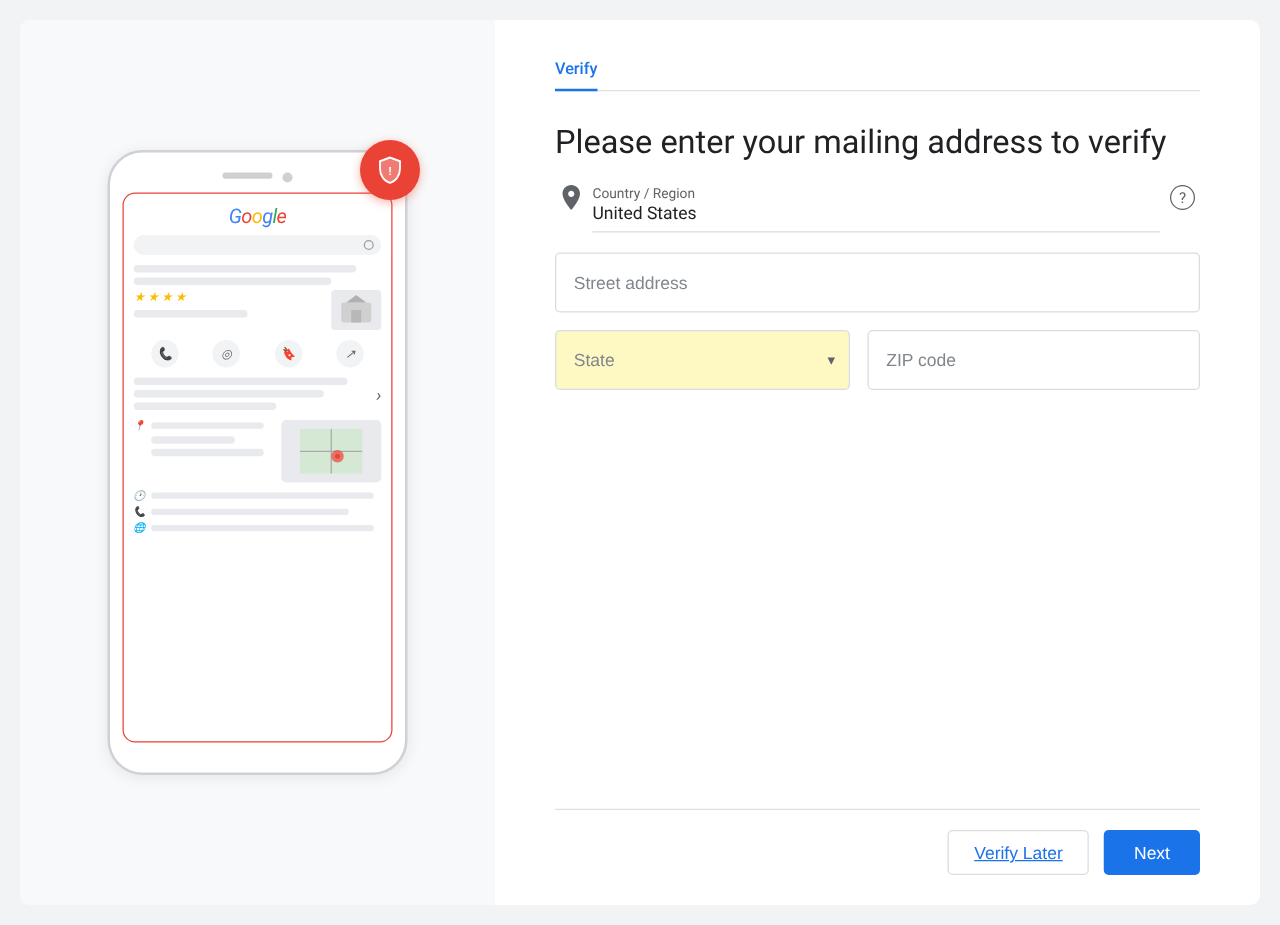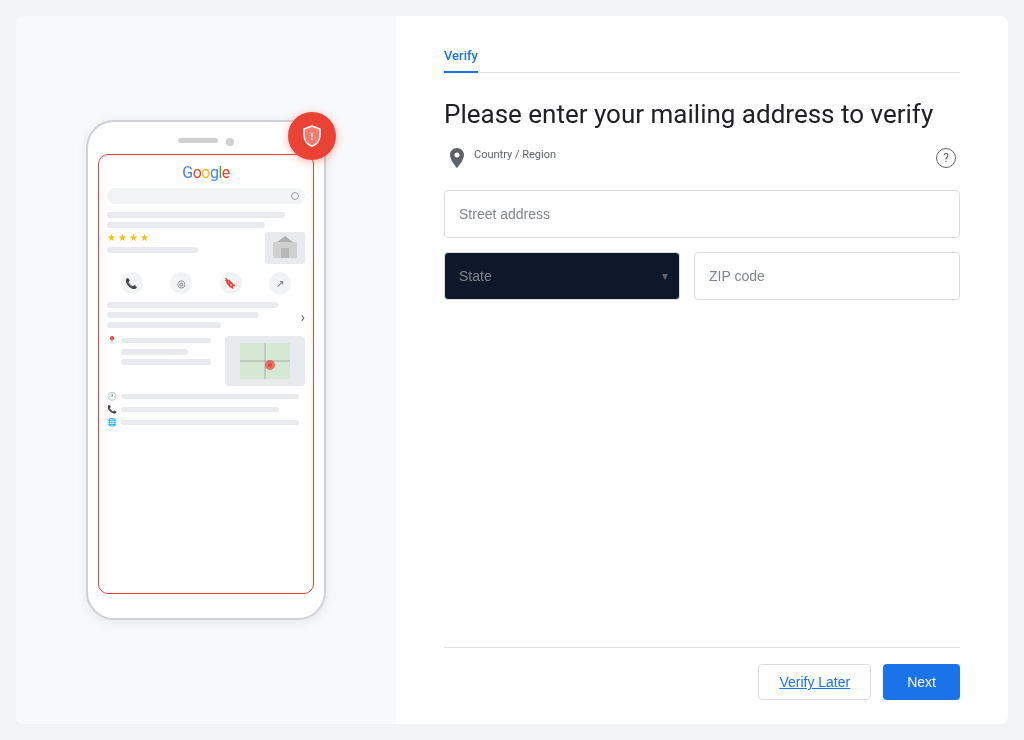--- a/index.html
+++ b/index.html
@@ -65,20 +65,21 @@
       border-radius: 50%;
     }
 
     .phone-content {
       background: #fff;
       border: 1.5px solid #ea4335;
       border-radius: 10px;
       height: 440px;
       overflow: hidden;
       padding: 8px;
+      font-style: italic;
     }
 
     
     .google-logo-area {
       display: flex;
       align-items: center;
       justify-content: center;
       margin-bottom: 6px;
     }
 
@@ -318,21 +319,21 @@
     }
 
     .state-select {
       width: 100%;
       height: 48px;
       border: 1px solid #dadce0;
       border-radius: 4px;
       padding: 0 36px 0 14px;
       font-size: 14px;
       color: #80868b;
-      background: #0f172a;
+      background: #fef9c3;
       appearance: none;
       cursor: pointer;
       outline: none;
     }
 
     .select-chevron {
       position: absolute;
       right: 12px;
       top: 50%;
       transform: translateY(-50%);
@@ -497,20 +498,21 @@
 
 
     <div class="country-region-row">
       <span class="location-pin-icon">
         <svg width="18" height="22" viewBox="0 0 18 22" fill="none">
           <path d="M9 0C5.13 0 2 3.13 2 7c0 5.25 7 13 7 13s7-7.75 7-13c0-3.87-3.13-7-7-7zm0 9.5c-1.38 0-2.5-1.12-2.5-2.5S7.62 4.5 9 4.5s2.5 1.12 2.5 2.5S10.38 9.5 9 9.5z" fill="#5f6368"></path>
         </svg>
       </span>
       <div class="country-region-field">
         <span class="country-region-label">Country / Region</span>
+        <div class="country-value">United States</div>
       </div>
       <div class="help-icon">
         <span>?</span>
       </div>
     </div>
 
     <input type="text" class="form-input" placeholder="Street address" style="">
 
 
     <div class="state-zip-row">

